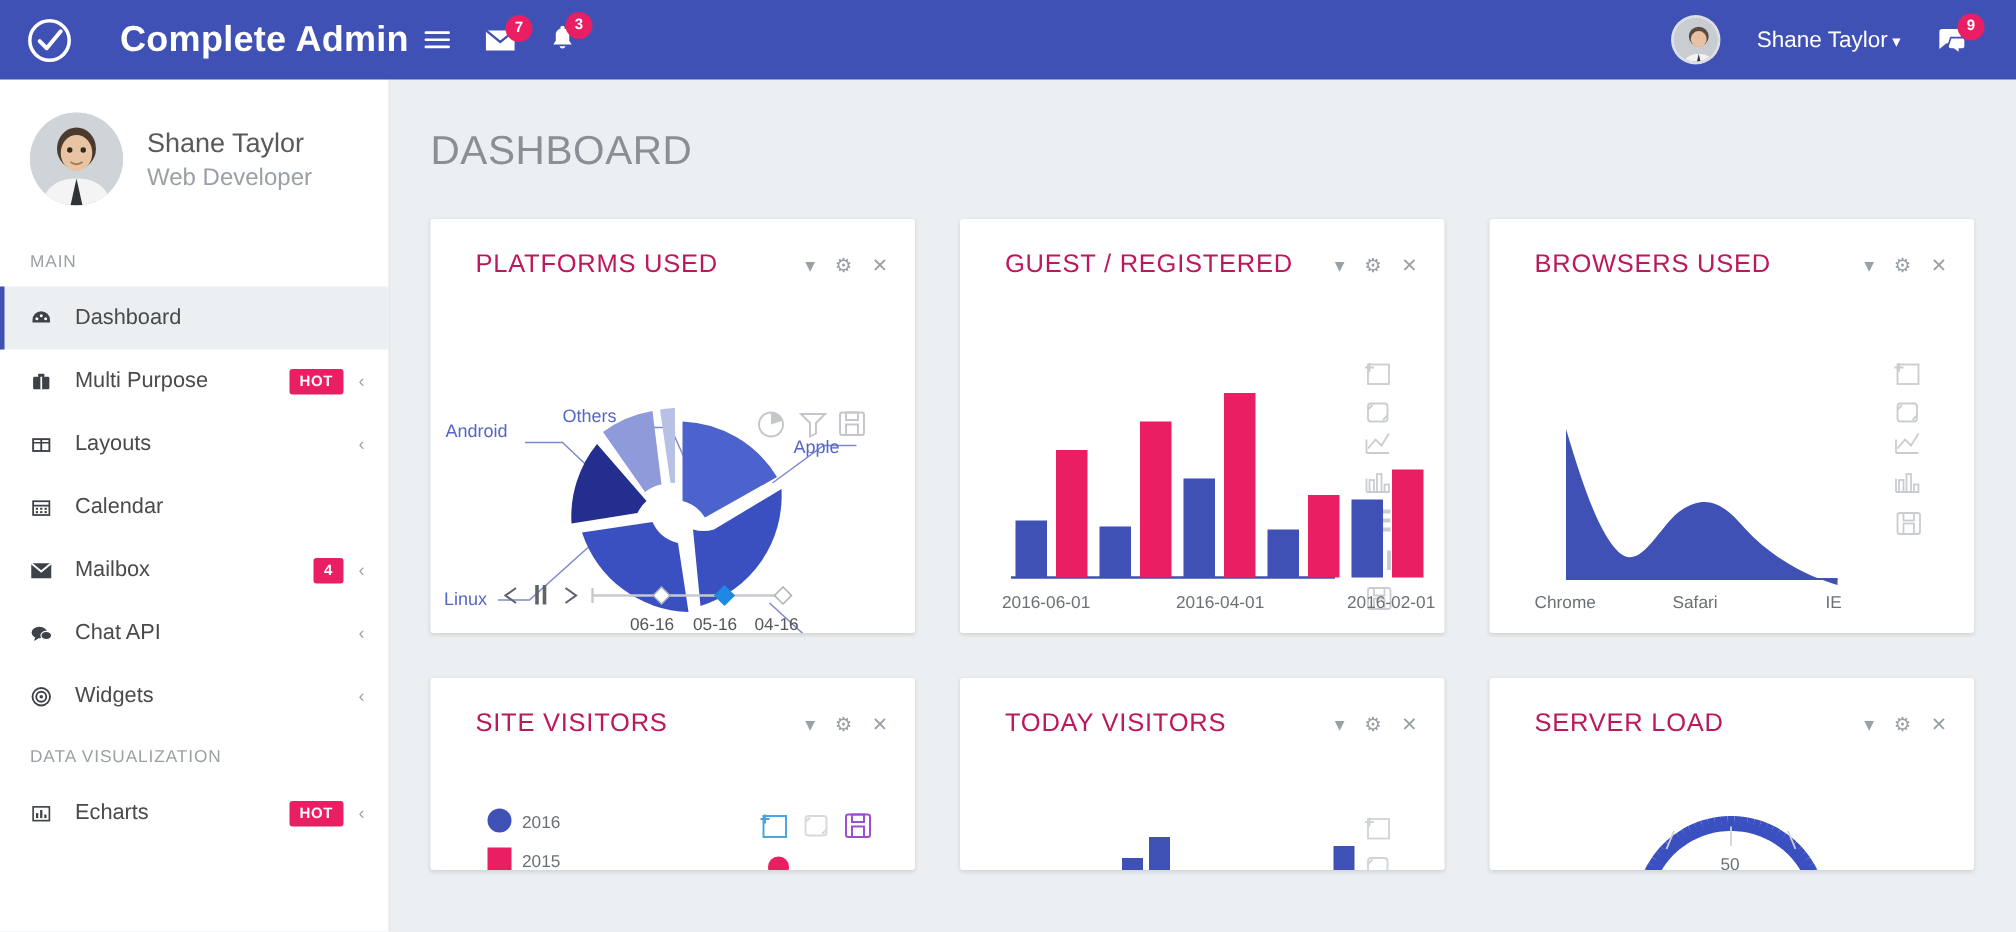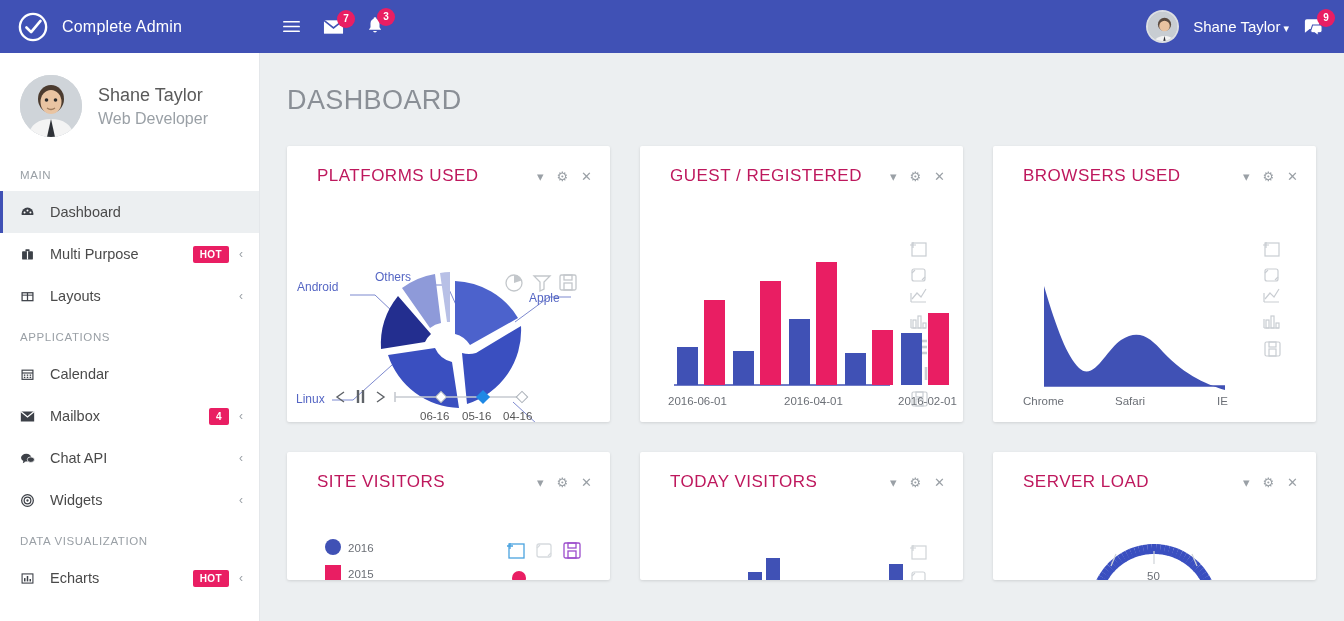--- a/index.html
+++ b/index.html
@@ -17,33 +17,33 @@
     display: flex; align-items: center;
     color: #fff;
     z-index: 50;
   }
   .brand {
     width: 260px; height: 53px;
     display: flex; align-items: center; gap: 14px;
     padding-left: 18px;
   }
   .brand-logo { width: 30px; height: 30px; flex: 0 0 30px; }
-  .brand-text { font-size: 16px; font-weight: normal; letter-spacing: .2px; white-space: nowrap; }
+  .brand-text { font-size: 24px; font-weight: bold; letter-spacing: .2px; white-space: nowrap; margin-left: 18px; }
   .topbar-left { display: flex; align-items: center; gap: 22px; padding-left: 22px; }
   .tb-icon { position: relative; cursor: pointer; display: flex; align-items: center; }
   .badge {
     position: absolute; top: -9px; right: -11px;
     min-width: 18px; height: 18px; padding: 0 4px;
     border-radius: 9px; background: #e91e63;
     font-size: 10px; line-height: 18px; text-align: center;
     color: #fff; font-weight: bold;
   }
   .topbar-right {
     margin-left: auto; display: flex; align-items: center;
-    gap: 14px; padding-right: 20px;
+    gap: 24px; padding-right: 32px;
   }
   .avatar-sm {
     width: 33px; height: 33px; border-radius: 50%;
     background: #b9bfc7; overflow: hidden; flex: 0 0 33px;
     border: 2px solid rgba(255,255,255,.5);
   }
   .user-name { font-size: 15px; }
   .caret-dn { font-size: 11px; margin-left: 3px; }
   
   .sidebar {
@@ -237,21 +237,20 @@
         <span class="nav-ico">
           <svg viewBox="0 0 18 18" width="15" height="15">
             <rect x="2.5" y="4.5" width="13" height="9.5" fill="none" stroke="#3d4148" stroke-width="1.5"></rect>
             <line x1="9" y1="4.5" x2="9" y2="14" stroke="#3d4148" stroke-width="1.5"></line>
             <line x1="2.5" y1="7.4" x2="15.5" y2="7.4" stroke="#3d4148" stroke-width="1.2"></line>
           </svg>
         </span>
         <span class="nav-label">Layouts</span>
         <span class="nav-chev">‹</span>
       </div>
-      <div class="nav-section">APPLICATIONS</div>
       <div class="nav-item">
         <span class="nav-ico">
           <svg viewBox="0 0 18 18" width="15" height="15">
             <rect x="2.5" y="3.8" width="13" height="11" fill="none" stroke="#3d4148" stroke-width="1.4"></rect>
             <line x1="2.5" y1="7.2" x2="15.5" y2="7.2" stroke="#3d4148" stroke-width="1.4"></line>
             <g fill="#3d4148">
               <rect x="4.6" y="9" width="1.8" height="1.6"></rect>
               <rect x="8.1" y="9" width="1.8" height="1.6"></rect>
               <rect x="11.6" y="9" width="1.8" height="1.6"></rect>
               <rect x="4.6" y="11.7" width="1.8" height="1.6"></rect>

